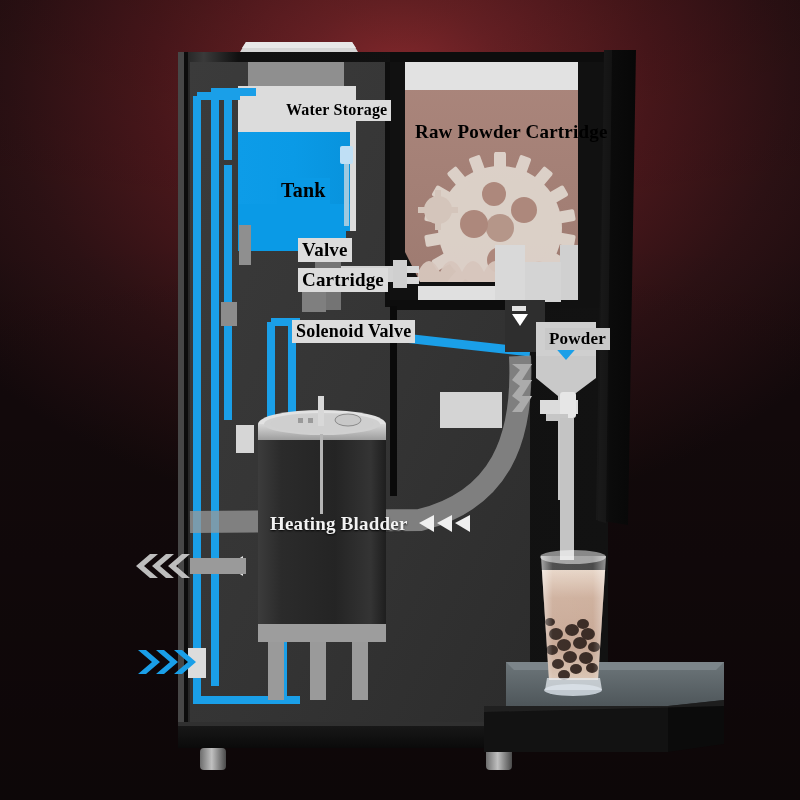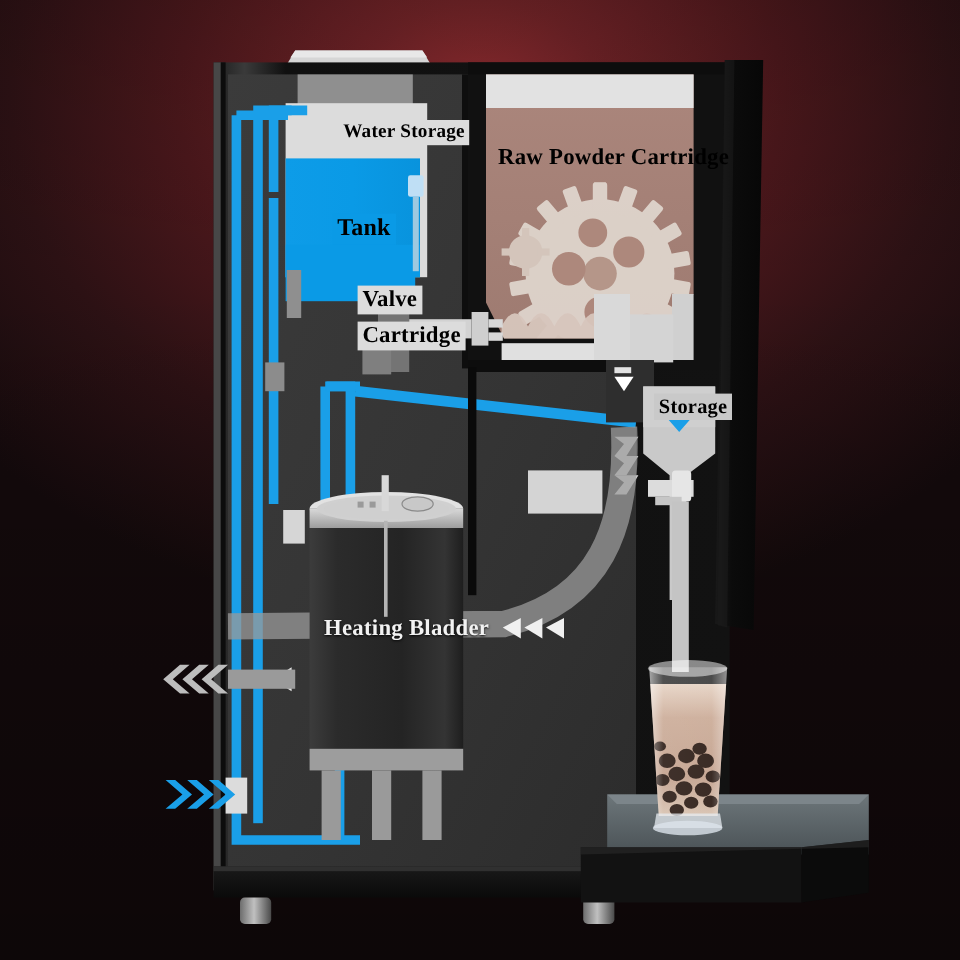--- a/index.html
+++ b/index.html
@@ -397,17 +397,18 @@
   </svg>
 
   <div class="lbl" style="left:254px;top:100px;font-size:16px;margin-left:28px;">Water Storage</div>
   <div class="lbl" style="left:277px;top:130px;font-size:20px;background:#0a9ae6;margin-top:48px;">Tank</div>
 
   <div class="lbl nb" style="left:411px;top:120px;font-size:19px;">Raw Powder Cartridge</div>
 
   <div class="lbl" style="left:298px;top:238px;font-size:19px;">Valve</div>
   <div class="lbl" style="left:298px;top:268px;font-size:19px;">Cartridge</div>
 
-
-  <div class="lbl" style="left:545px;top:328px;font-size:17px;background:#c9c9c9;">Storage</div>
+  <div class="lbl" style="left:292px;top:320px;font-size:18px;">Solenoid Valve</div>
+
+  <div class="lbl" style="left:545px;top:328px;font-size:17px;background:#c9c9c9;">Powder</div>
 
   <div class="lbl lbl-white" style="left:266px;top:512px;font-size:19px;">Heating Bladder</div>
 </div>
 
 </body></html>

